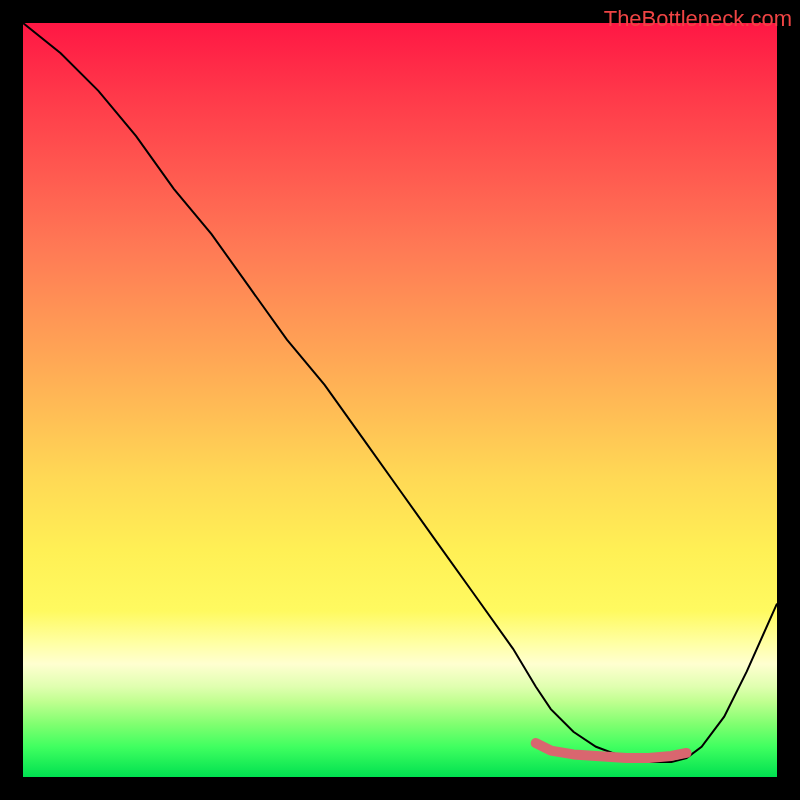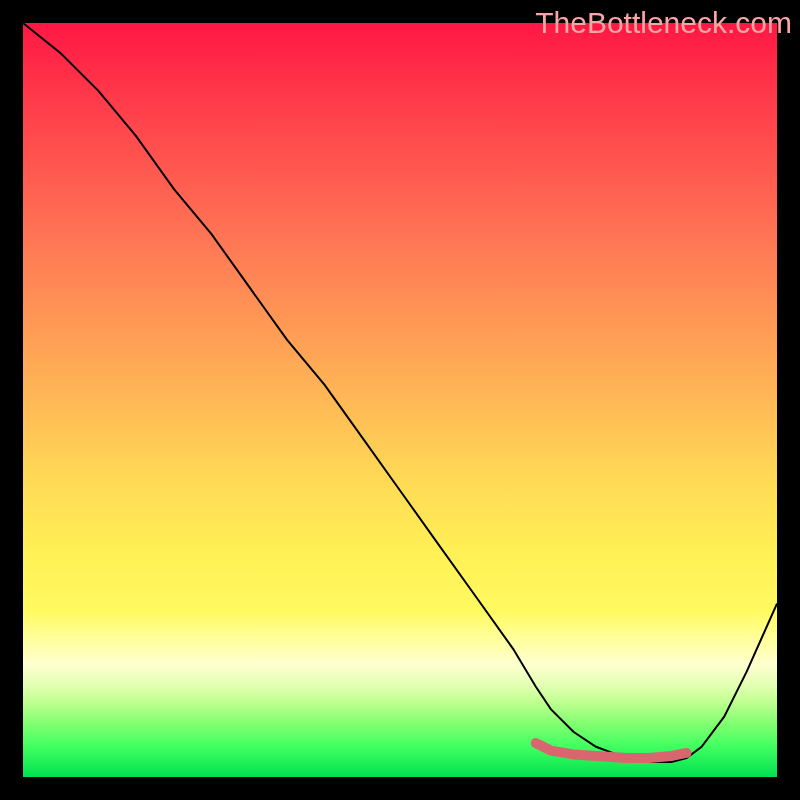--- a/index.html
+++ b/index.html
@@ -47,22 +47,22 @@
       #c0ff90 90%,
       #80ff70 93%,
       #40ff60 96%,
       #00e050 100%
     );
   }
   .watermark {
     position: absolute;
     top: 6px;
     right: 8px;
-    color: #fca5a5;
-    font-size: 30px;
+    color: #ef4444;
+    font-size: 22px;
     font-family: Arial, sans-serif;
     z-index: 10;
   }
   .curve-svg {
     position: absolute;
     left: 0;
     top: 0;
     width: 100%;
     height: 100%;
     z-index: 5;

